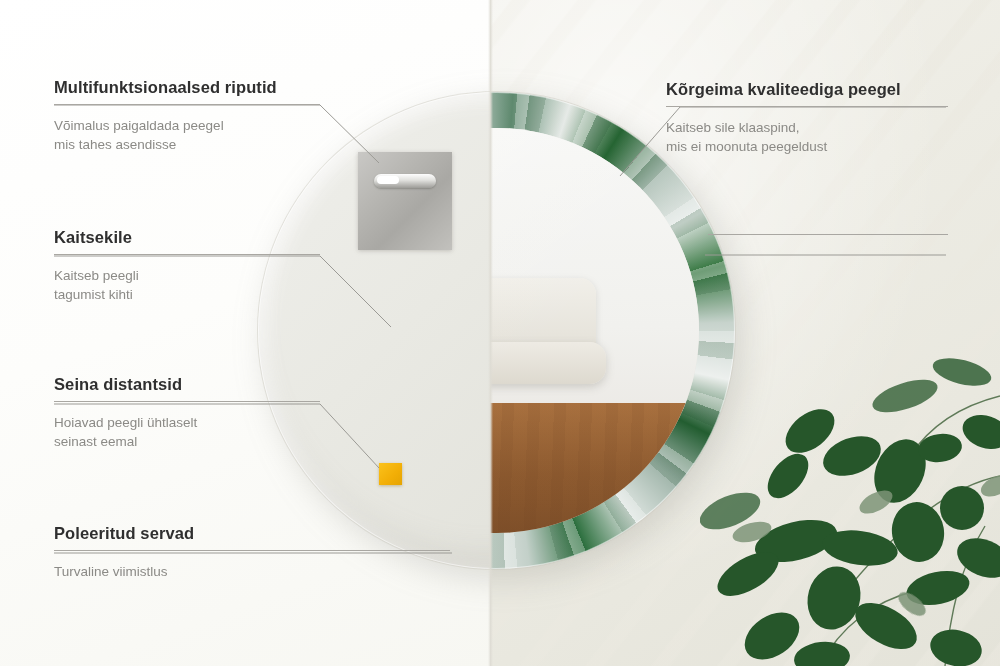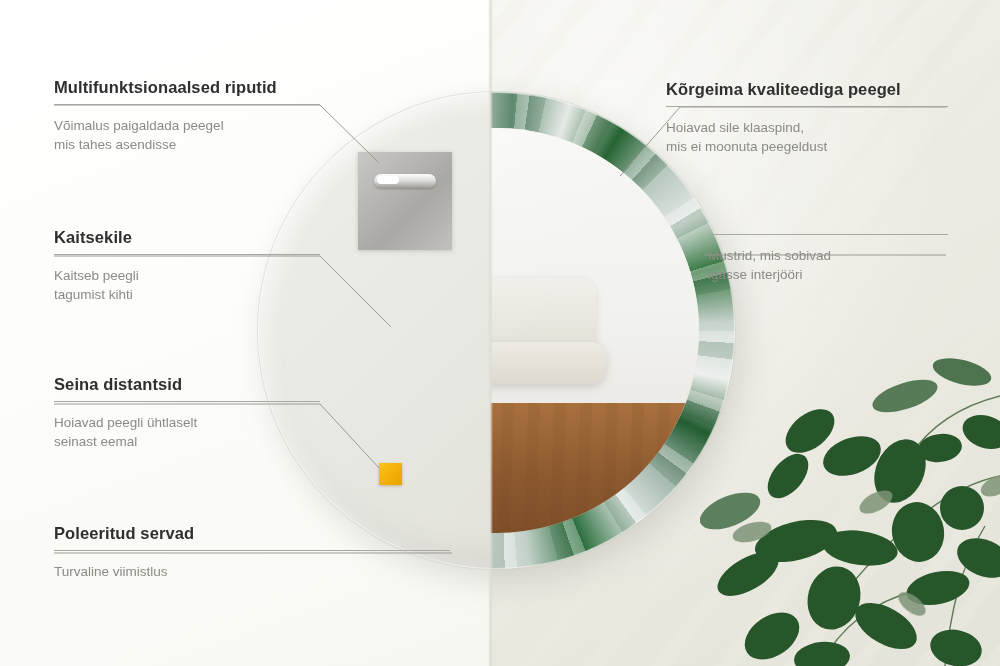--- a/index.html
+++ b/index.html
@@ -401,23 +401,21 @@
   <div class="callout left" id="c2">
     <div class="title">Seina distantsid</div>
     <div class="rule"></div>
     <div class="desc">Hoiavad peegli ühtlaselt
 seinast eemal</div>
   </div>
 
   <div class="callout right" id="c4">
     <div class="title">Kõrgeima kvaliteediga peegel</div>
     <div class="rule"></div>
-    <div class="desc">Hoiavad sile klaaspind,
+    <div class="desc">Kaitseb sile klaaspind,
 mis ei moonuta peegeldust</div>
   </div>
 
   <div class="callout right" id="c5">
     <div class="rule"></div>
-    <div class="desc">Mustrid, mis sobivad
-igasse interjööri</div>
   </div>
 
 </div>
 
 </body></html>

